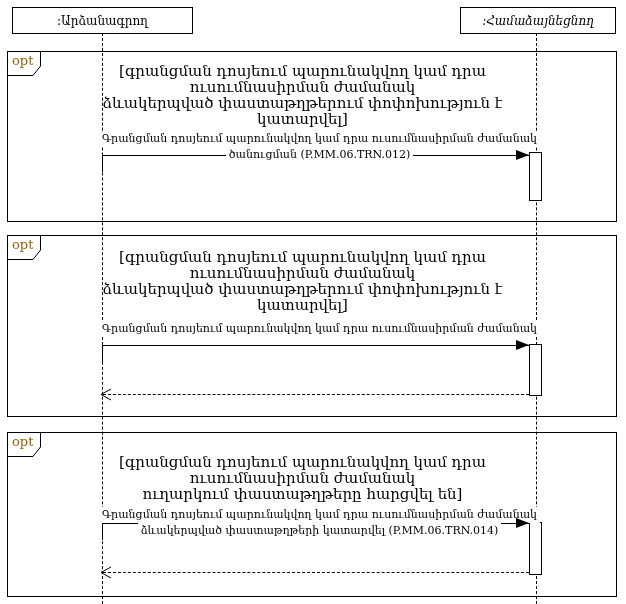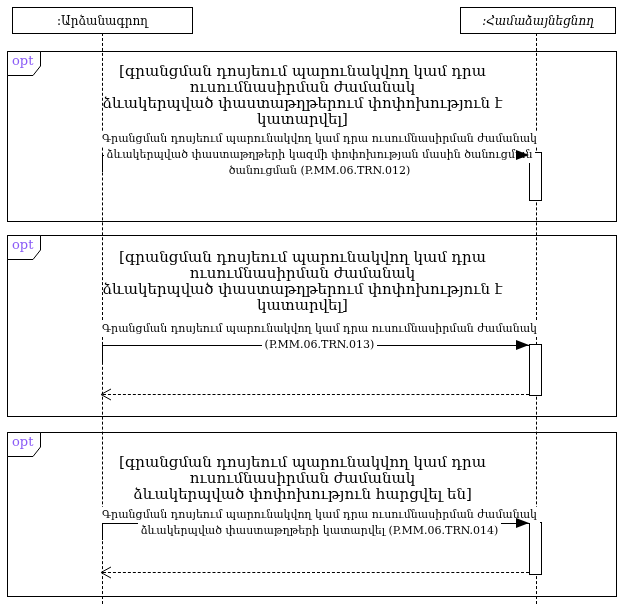--- a/index.html
+++ b/index.html
@@ -14,21 +14,21 @@
     font-size:12px; z-index:5;
   }
   .lifeline {
     position:absolute; width:0; border-left:1px dashed #000; z-index:1;
   }
   .fragment {
     position:absolute; border:1px solid #000; background:transparent; z-index:2;
   }
   .opt-tab { position:absolute; left:-1px; top:-1px; width:36px; height:25px; z-index:4; }
   .opt-tab .op-label {
-    position:absolute; left:5px; top:2px; font-size:13px; color:#8b5cf6;
+    position:absolute; left:5px; top:2px; font-size:13px; color:#a16207;
   }
   .guard {
     position:absolute; left:53px; width:483px; text-align:center;
     font-size:15px; line-height:16px; z-index:3;
   }
   .msg-label {
     position:absolute; left:103px; width:433px; text-align:center;
     font-size:11px; line-height:16px; z-index:4;
     display:flex; flex-direction:column; align-items:center;
   }
@@ -88,41 +88,39 @@
 
   <div class="fragment" style="left:7px; top:432px; width:610px; height:165px;">
     <div class="opt-tab">
       <svg width="36" height="25" viewBox="0 0 36 25">
         <path d="M0.5 0.5 H33.5 V15 L26 24.5 H0.5 Z" fill="#fff" stroke="#000"></path>
       </svg>
       <span class="op-label">opt</span>
     </div>
     <div class="guard" style="top:21px;">
       <div>[գրանցման դոսյեում պարունակվող կամ դրա ուսումնասիրման ժամանակ</div>
-      <div>ձևակերպված փոփոխություն հարցվել են]</div>
+      <div>ուղարկում փաստաթղթերը հարցվել են]</div>
     </div>
   </div>
 
   <div class="arrow-line" style="left:103px; top:155px; width:426px;"></div>
   <div class="tick" style="left:102px; top:155px; height:17px;"></div>
   <div class="arrowhead" style="left:516px; top:150px;"></div>
   <div class="activation" style="left:529px; top:152px; height:49px;"></div>
   <div class="msg-label" style="top:131px;">
     <span class="msg-line">Գրանցման դոսյեում պարունակվող կամ դրա ուսումնասիրման ժամանակ</span>
-    <span class="msg-line">ձևակերպված փաստաթղթերի կազմի փոփոխության մասին ծանուցման</span>
     <span class="msg-line">ծանուցման (P.MM.06.TRN.012)</span>
   </div>
 
   <div class="arrow-line" style="left:103px; top:345px; width:426px;"></div>
   <div class="tick" style="left:102px; top:345px; height:17px;"></div>
   <div class="arrowhead" style="left:516px; top:340px;"></div>
   <div class="activation" style="left:529px; top:344px; height:52px;"></div>
   <div class="msg-label" style="top:321px;">
     <span class="msg-line">Գրանցման դոսյեում պարունակվող կամ դրա ուսումնասիրման ժամանակ</span>
-    <span class="msg-line">(P.MM.06.TRN.013)</span>
   </div>
   <div class="return-line" style="left:103px; top:394px; width:426px;"></div>
   <svg class="open-head" style="left:99px; top:388px;" width="13" height="13" viewBox="0 0 13 13">
     <path d="M12 1 L2 6.5 L12 12" fill="none" stroke="#000" stroke-width="1"></path>
   </svg>
 
   <div class="arrow-line" style="left:103px; top:523px; width:426px;"></div>
   <div class="tick" style="left:102px; top:523px; height:17px;"></div>
   <div class="arrowhead" style="left:516px; top:518px;"></div>
   <div class="activation" style="left:529px; top:522px; height:53px;"></div>

